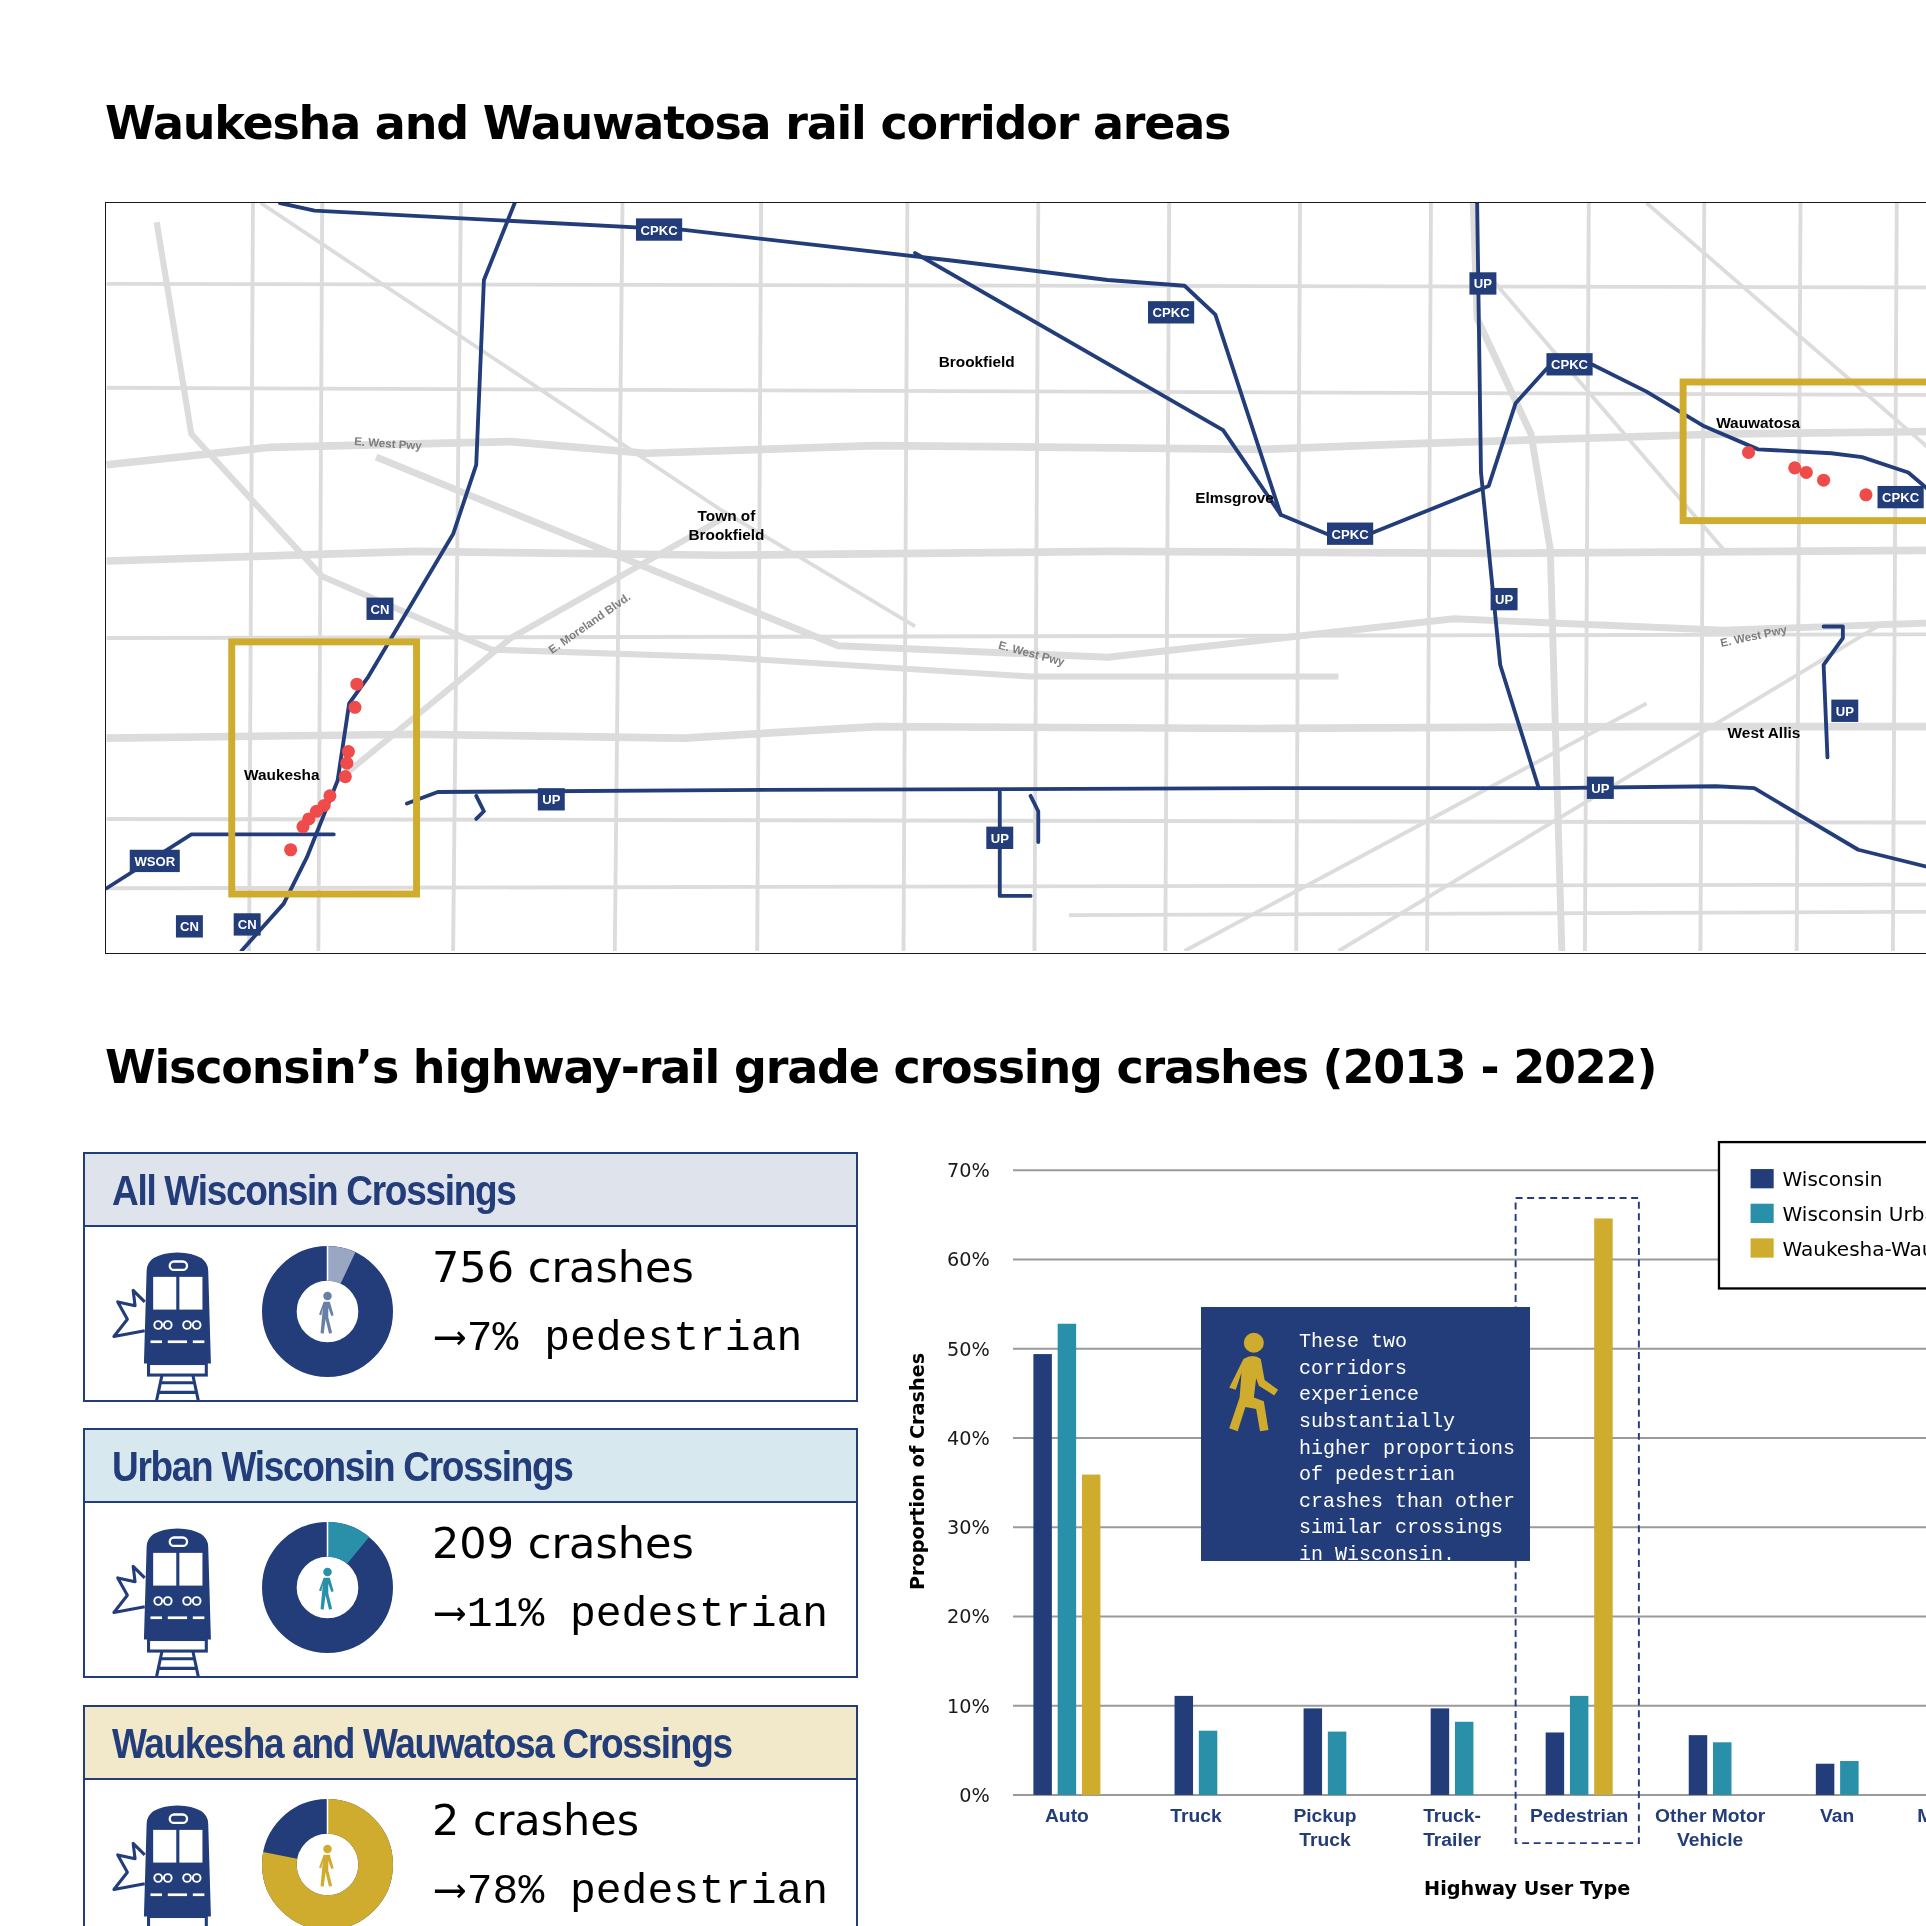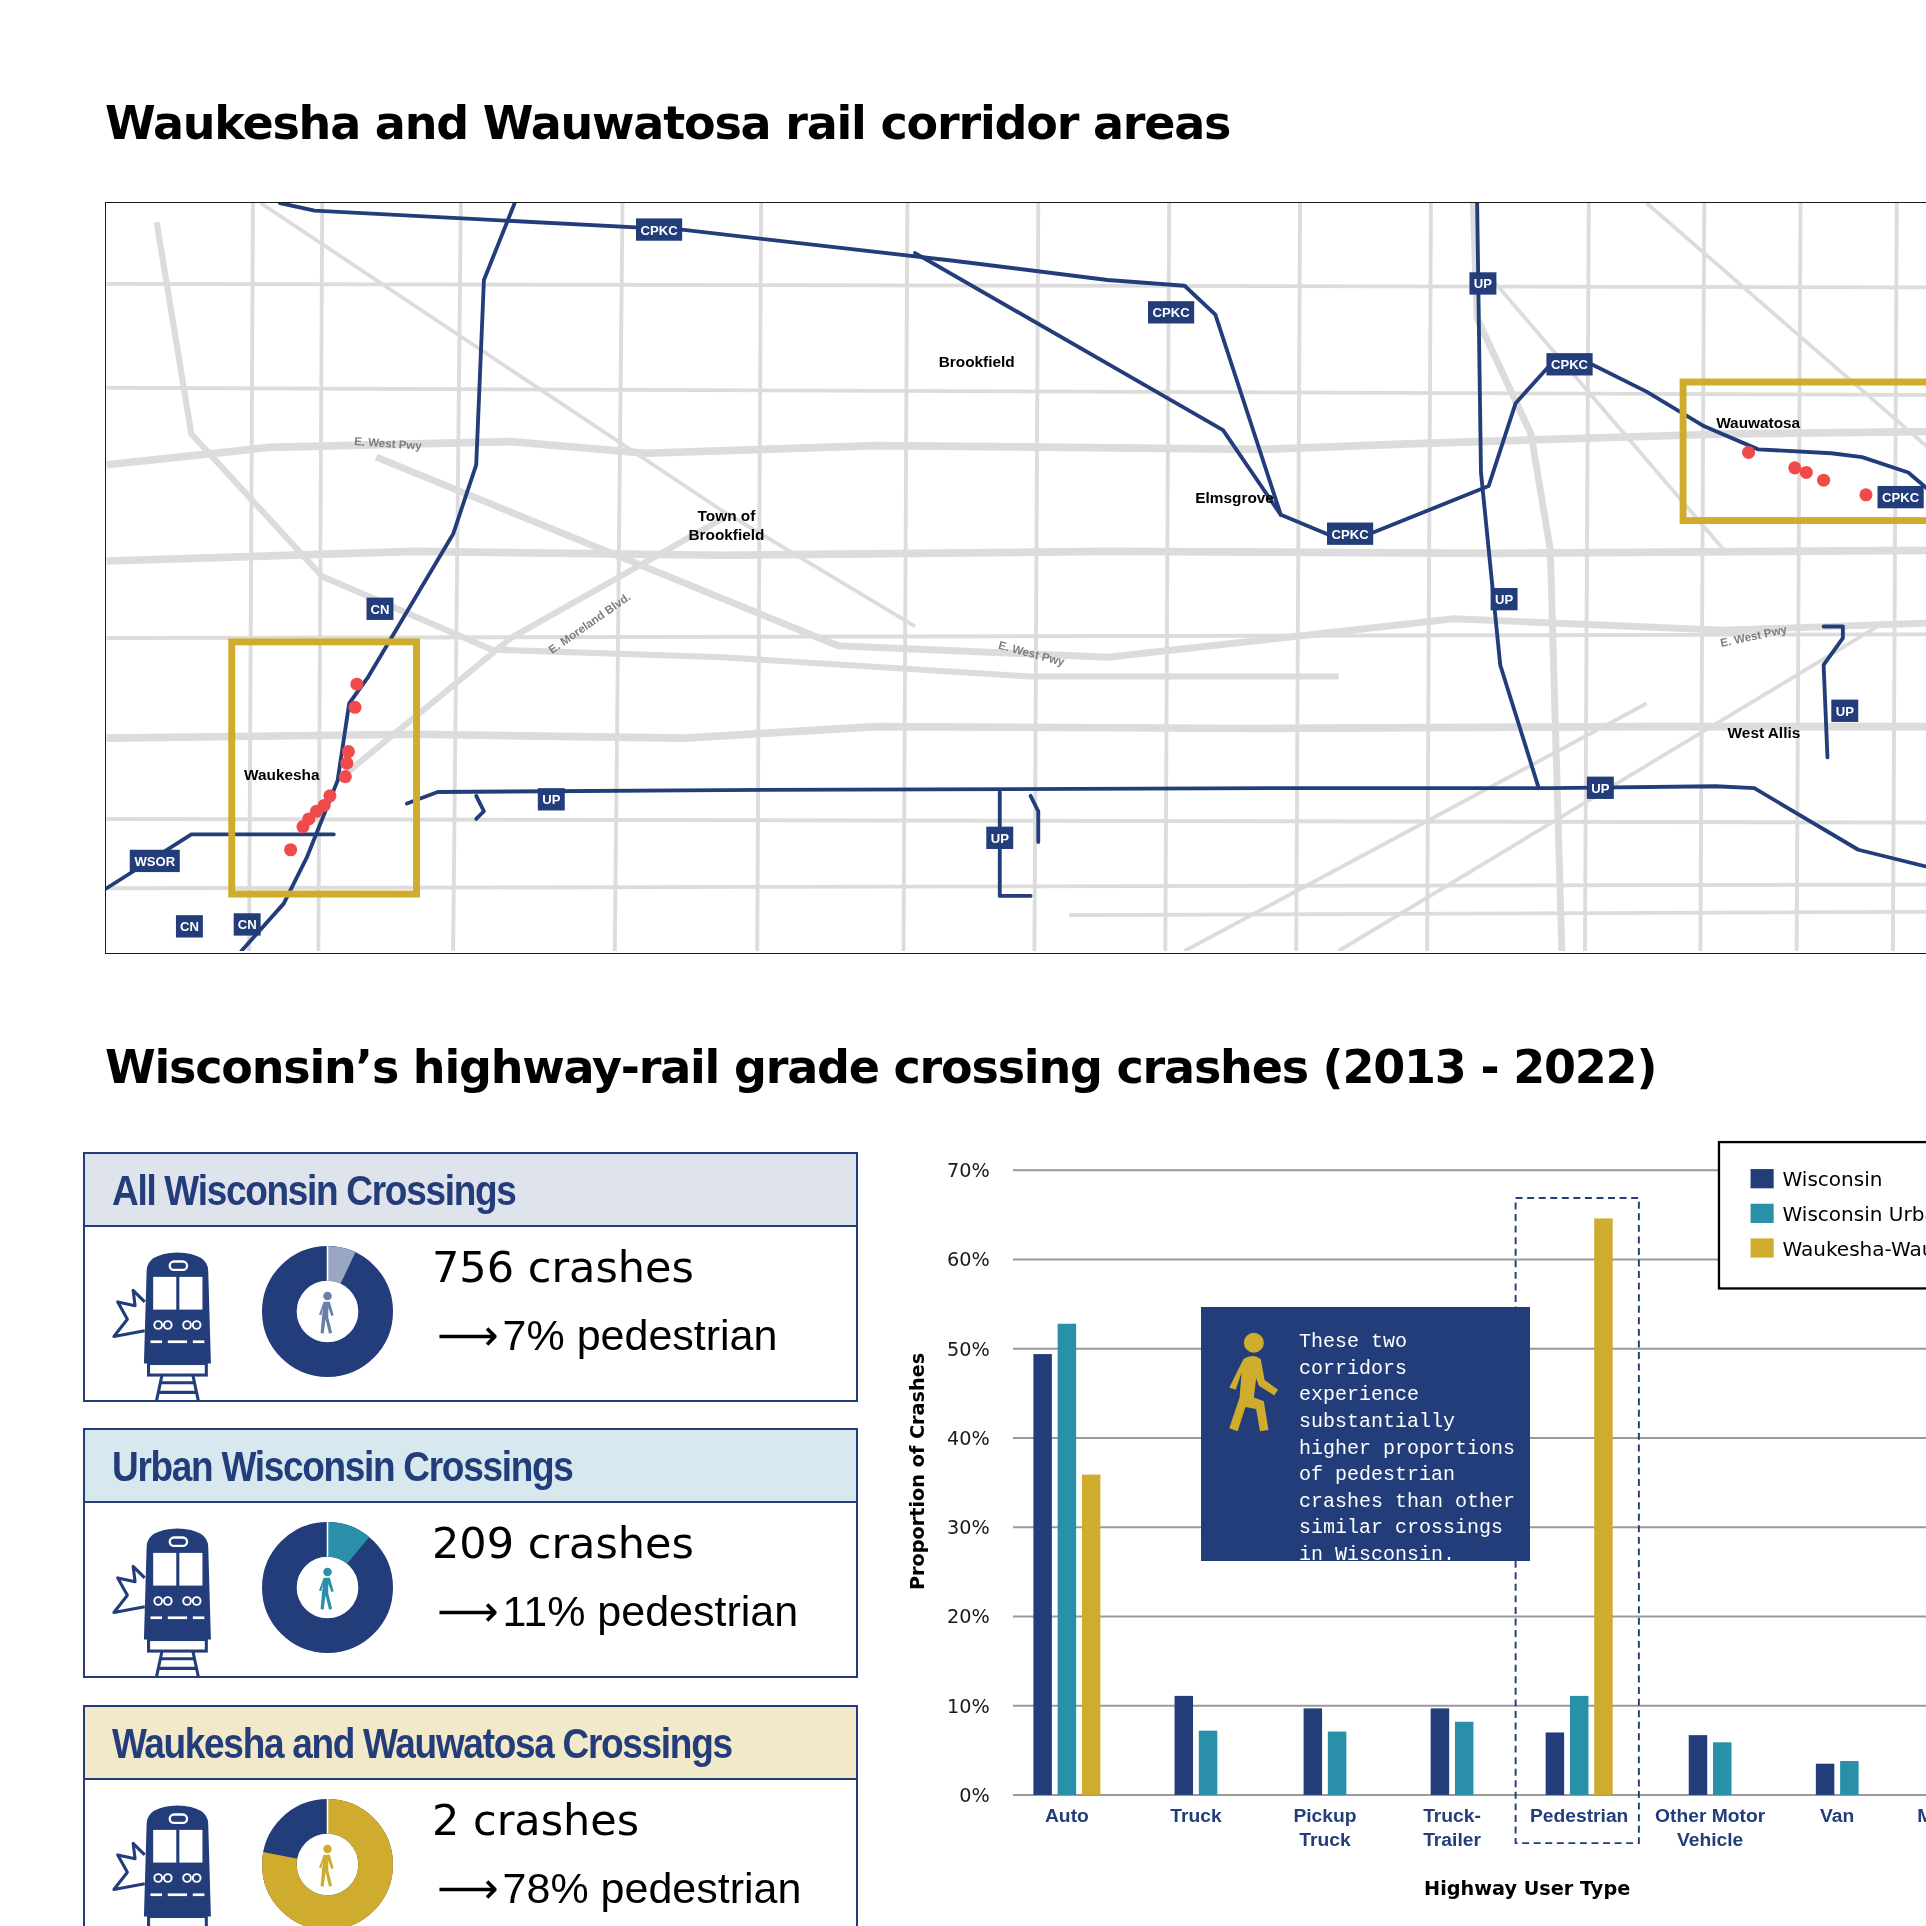--- a/index.html
+++ b/index.html
@@ -14,21 +14,21 @@
   .road-lbl{font-family:"Liberation Sans",sans-serif;font-weight:bold;font-size:30px;fill:#7d7d7d;}
   .rr-lbl{font-family:"Liberation Sans",sans-serif;font-weight:bold;font-size:34px;fill:#fff;}
   
   .card{position:absolute;left:83px;width:775px;height:250px;border:2.3px solid #223d79;box-sizing:border-box;background:#fff;}
   .card-head{position:absolute;left:0;top:0;right:0;height:73px;border-bottom:2.3px solid #223d79;box-sizing:border-box;}
   .card-head span{position:absolute;left:27px;top:12.3px;font-family:"Liberation Sans",sans-serif;font-weight:bold;font-size:43px;color:#223d79;letter-spacing:-1.5px;white-space:nowrap;transform:scaleX(0.86);transform-origin:left center;}
   .card-body{position:absolute;left:0;top:73px;right:0;bottom:0;}
   .train{position:absolute;left:25px;top:21px;}
   .donut{position:absolute;left:177px;top:19px;}
   .crashes{position:absolute;left:347px;top:15.4px;font-family:"DejaVu Sans",sans-serif;font-size:43px;color:#000;white-space:nowrap;}
-  .ped{position:absolute;left:352px;top:83px;font-family:Liberation Sans, sans-serif;font-size:43px;color:#000;white-space:nowrap;}
+  .ped{position:absolute;left:352px;top:83px;font-family:Liberation Mono, monospace;font-size:43px;color:#000;white-space:nowrap;}
   .ped .arrow{font-size:43px;margin-right:3.9px;}
   
   #chart{position:absolute;left:0;top:0;width:2113px;height:2045px;pointer-events:none;}
   .tick{font-family:"DejaVu Sans",sans-serif;font-size:50px;fill:#1a1a1a;}
   .cat{font-family:"Liberation Sans",sans-serif;font-weight:bold;font-size:50px;fill:#223d79;}
   .axis-title{font-family:"DejaVu Sans",sans-serif;font-weight:bold;font-size:50px;fill:#000;}
   .legend-text{font-family:"DejaVu Sans",sans-serif;font-size:52px;fill:#000;}
   #callout{position:absolute;left:1201px;top:1307px;width:329px;height:254px;background:#223d79;pointer-events:auto;}
   #callout .ic{position:absolute;left:25px;top:25px;}
   #callout p{position:absolute;left:98px;top:22.3px;width:223px;margin:0;color:#fff;font-family:Liberation Mono, monospace;font-size:20px;line-height:26.6px;}

